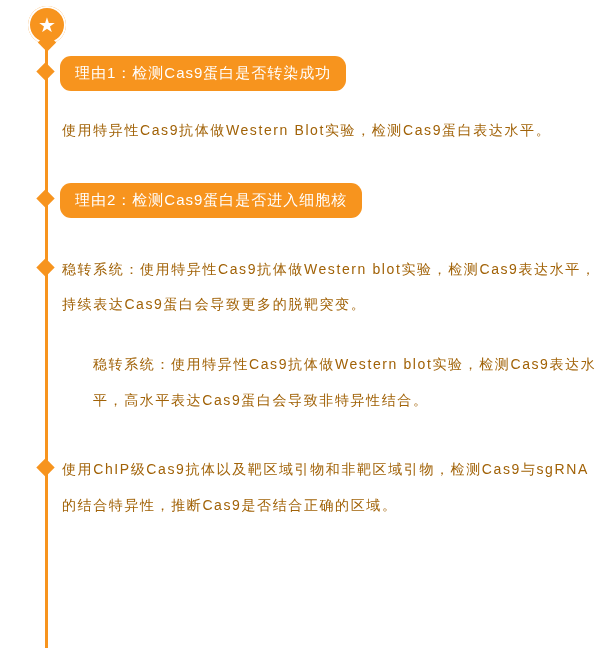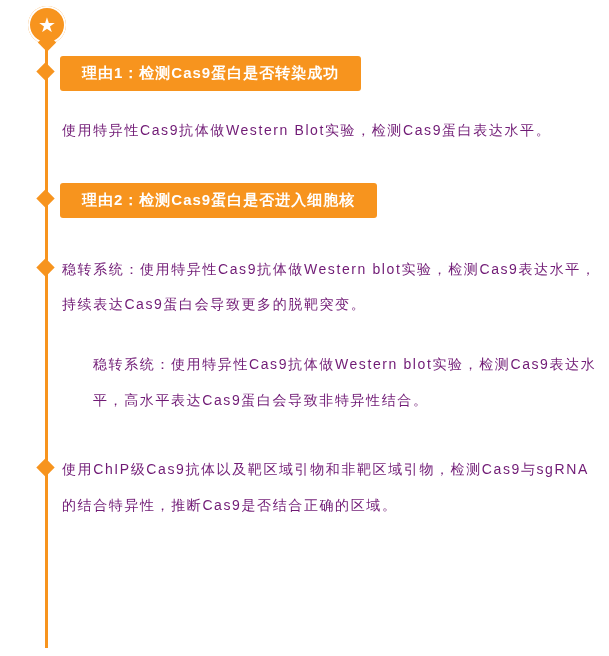--- a/index.html
+++ b/index.html
@@ -57,28 +57,28 @@
     width:13px;height:13px;
     background:#F7941E;
     transform:rotate(45deg);
     z-index:2;
   }
   .badge{
     display:inline-block;
     background:#F7941E;
     color:#ffffff;
     font-size:15px;
-    font-weight:bold;
+    font-weight:normal;
     letter-spacing:1px;
-    padding:8px 22px;
-    border-radius:3px;
+    padding:8px 15px;
+    border-radius:11px;
   }
   .section p{
     margin:22px 0 0 2px;
-    color:#701a75;
+    color:#a16207;
     font-size:14px;
     letter-spacing:1.6px;
     line-height:2.55;
   }
   .section p + p{
     margin-top:24px;
     margin-left:33px;
   }
 </style>
 </head>

